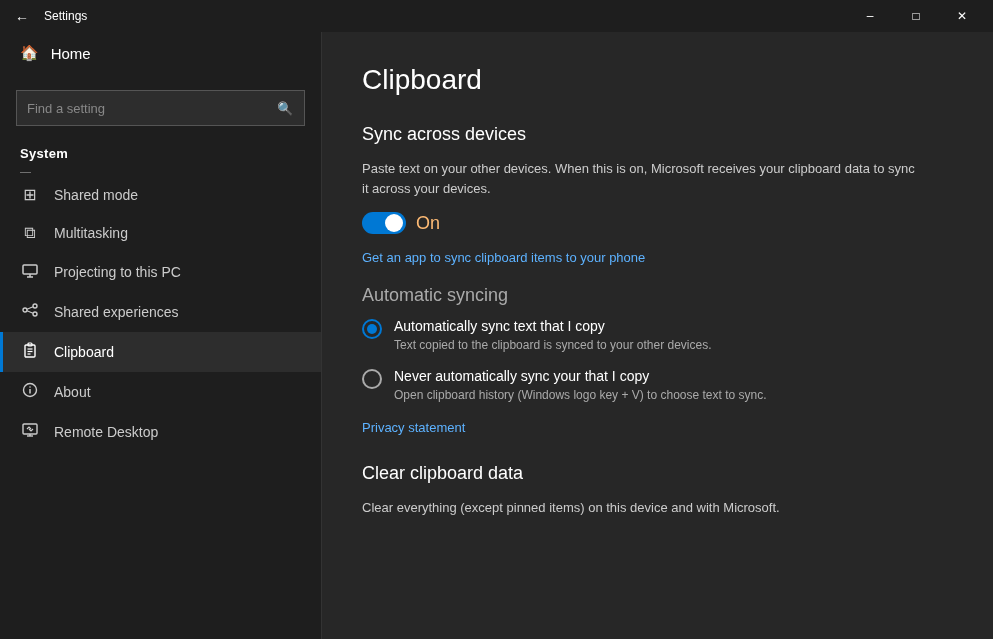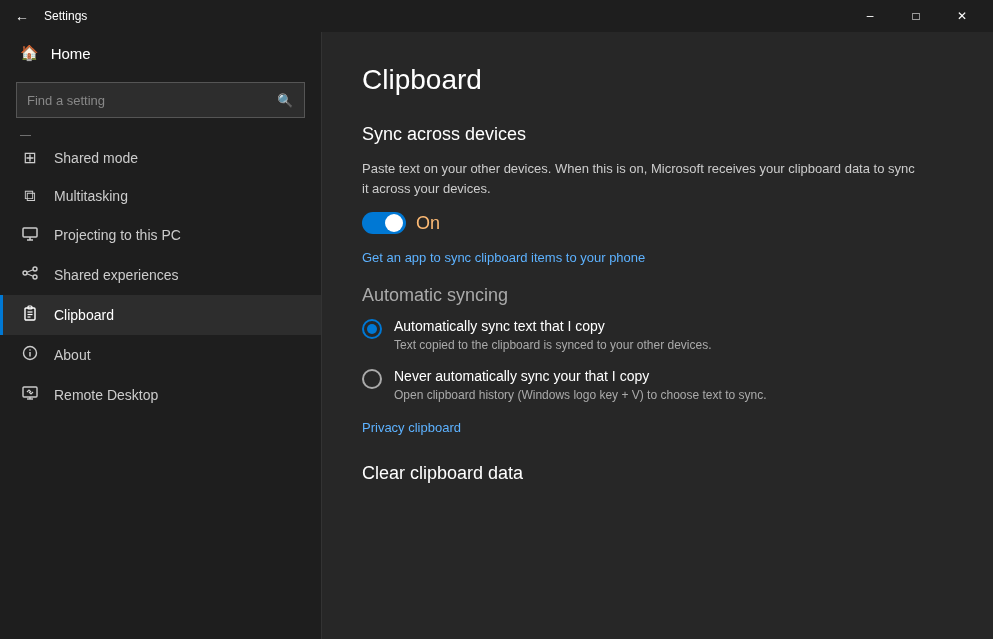--- a/index.html
+++ b/index.html
@@ -77,21 +77,21 @@
     .sidebar-home {
       display: flex;
       align-items: center;
       gap: 12px;
       padding: 12px 20px;
       cursor: pointer;
       font-size: 15px;
     }
 
     .search-box {
-      margin: 8px 16px 12px 16px;
+      margin: 16px 16px 12px 16px;
       display: flex;
       align-items: center;
       background: #2d2d2d;
       border: 1px solid #555;
       height: 36px;
       padding: 0 10px;
     }
     .search-box input {
       background: transparent;
       border: none;
@@ -302,20 +302,21 @@
     <div class="sidebar-home">
       <span class="item-icon">🏠</span>
       <span>Home</span>
     </div>
 
     <div class="search-box">
       <input type="text" placeholder="Find a setting" style="">
       <span class="search-icon-wrap">🔍</span>
     </div>
 
+    <div class="sidebar-section-title">System</div>
 
     <div style="height:8px; display:flex; align-items:center; padding-left:20px;">
       <span style="color:#888; font-size:11px;">—</span>
     </div>
 
     <div class="sidebar-item">
       <span class="item-icon">⊞</span>
       <span>Shared mode</span>
     </div>
 
@@ -418,21 +419,22 @@
 
     
     <div class="radio-option">
       <div class="radio-circle unselected"></div>
       <div class="radio-text">
         <div class="radio-label">Never automatically sync your that I copy</div>
         <div class="radio-desc">Open clipboard history (Windows logo key + V) to choose text to sync.</div>
       </div>
     </div>
 
-    <a class="privacy-link">Privacy clipboard</a>
+    <a class="privacy-link">Privacy statement</a>
 
     
     <h2 class="section-title">Clear clipboard data</h2>
 
+    <p class="description">Clear everything (except pinned items) on this device and with Microsoft.</p>
 
   </div>
 
 </div>
 
 </body></html>

